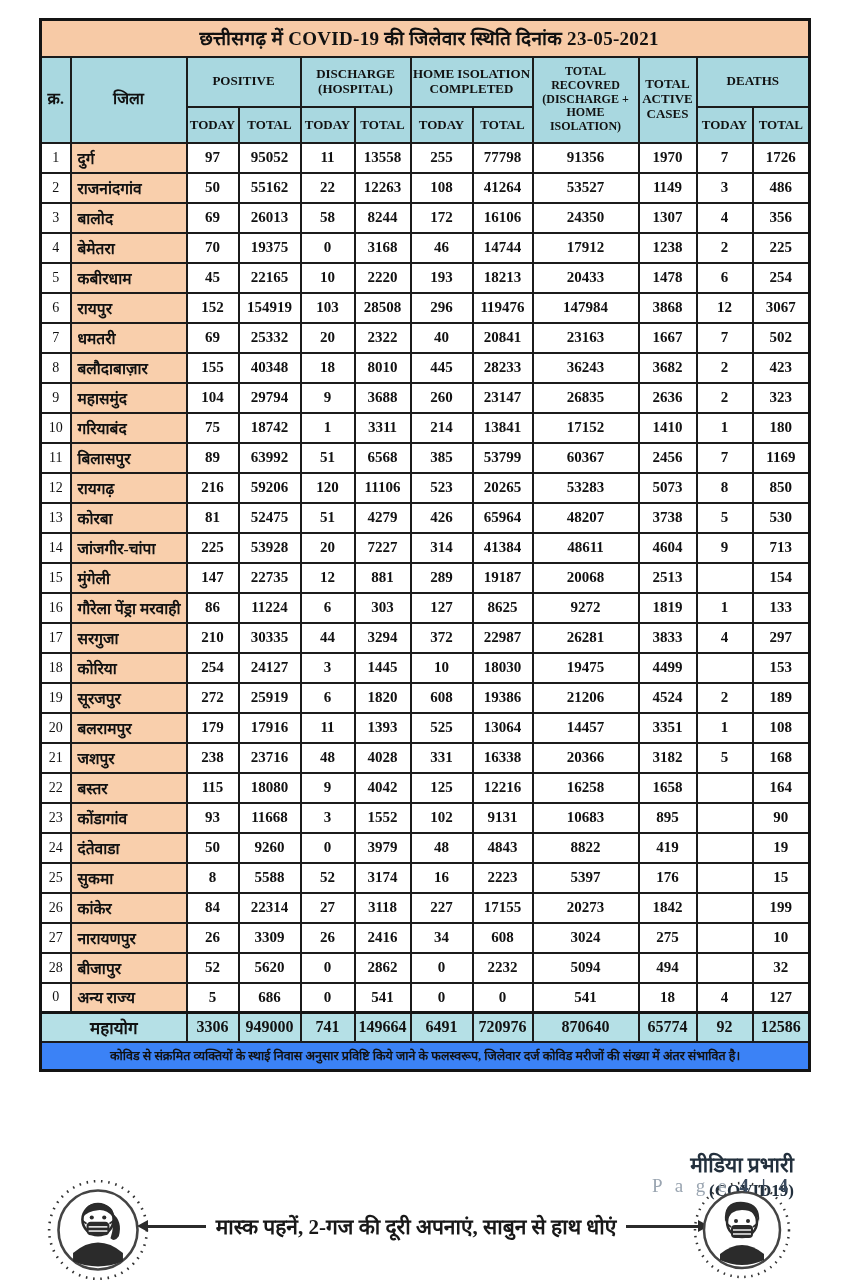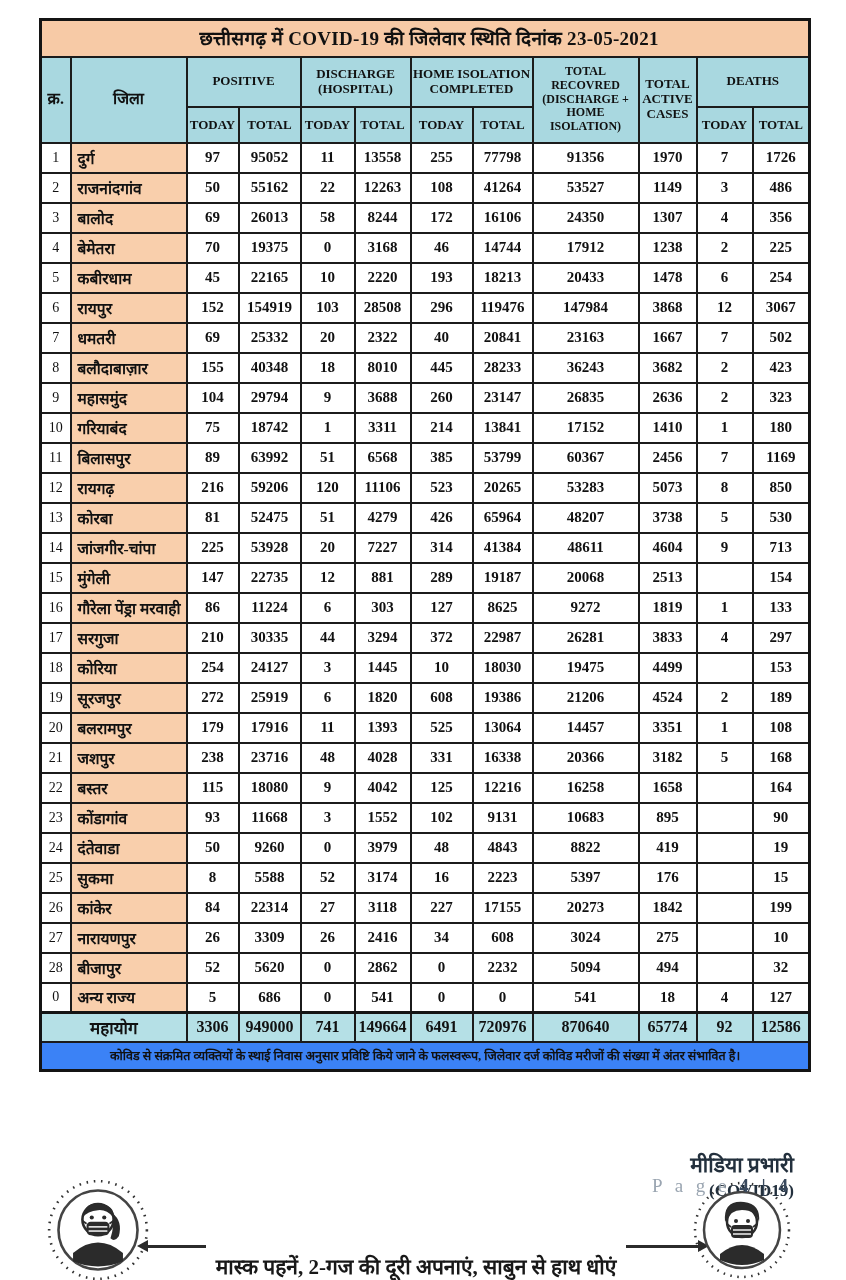--- a/index.html
+++ b/index.html
@@ -40,21 +40,21 @@
   .mask-icon.right { left:692px; top:2px; width:100px; height:100px; }
   .banner-middle { position:absolute; left:158px; top:34px; width:530px;
     display:flex; align-items:center; justify-content:center; gap:10px; }
   .arrow { display:flex; align-items:center; }
   .arrow .shaft { height:3px; background:#2b2b2b; }
   .arrow.left .shaft { width:58px; }
   .arrow.right .shaft { width:72px; }
   .tri { width:0; height:0; border-top:6px solid transparent; border-bottom:6px solid transparent; }
   .tri.point-left  { border-right:11px solid #2b2b2b; }
   .tri.point-right { border-left:11px solid #2b2b2b; }
-  .banner-text { font-size:21px; font-weight:bold; color:#181818; white-space:nowrap;margin-top:40px; }
+  .banner-text { font-size:21px; font-weight:bold; color:#181818; white-space:nowrap; }
 
   .page-footer { position:absolute; right:54px; top:1175px; font-size:19px;
     letter-spacing:4px; }
   .page-footer .pg-word { color:#9aa5b1; }
   .page-footer .pg-num { color:#3a4a5e; font-weight:bold; }
 </style>
 </head>
 <body>
 
 <div class="page">

